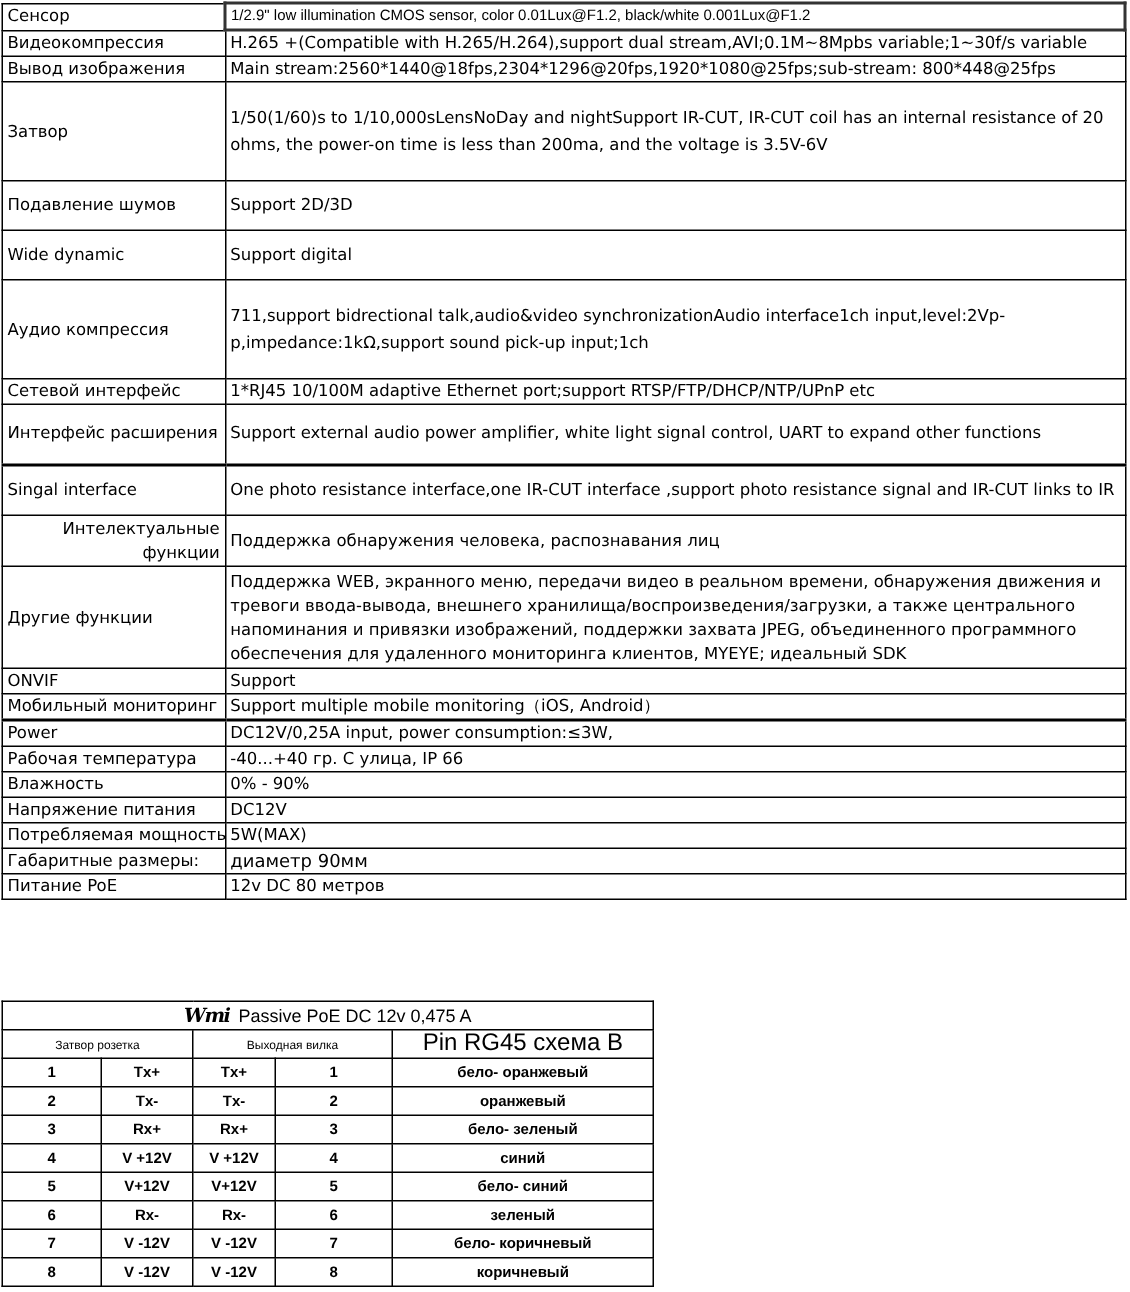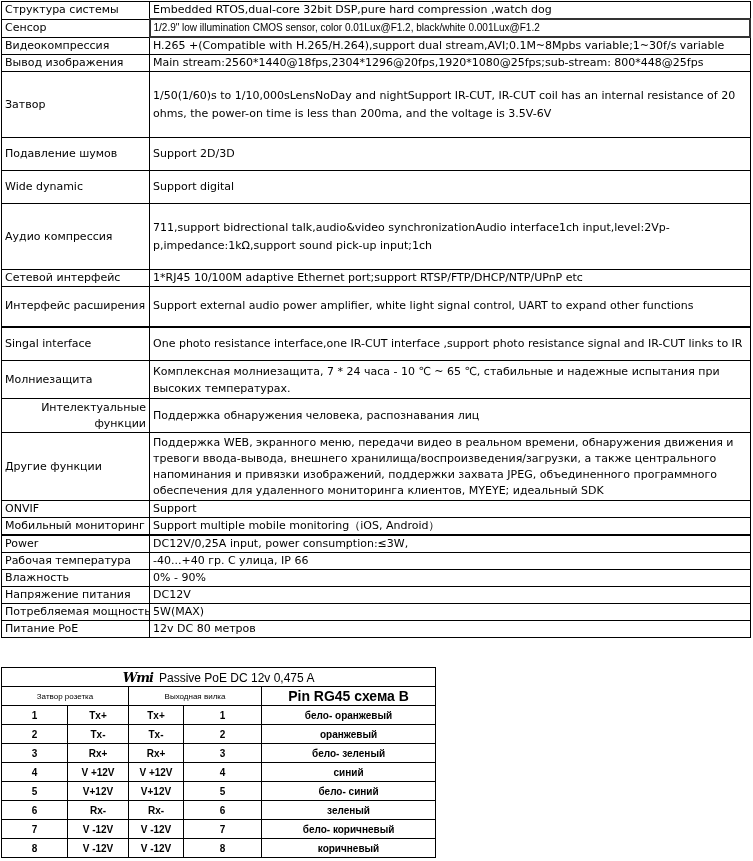--- a/index.html
+++ b/index.html
@@ -9,31 +9,27 @@
     .spec td.k { width: 141px; white-space: nowrap; }
     .spec td.v { }
     .spec td.small { font-family: "Liberation Sans", sans-serif; font-size: 10px; }
     .spec tr.thickbot td { border-bottom: 2px solid #000; }
     .spec tr.sensor td.v { border: 2px solid #333; }
     .poe { position: absolute; left: 1px; top: 667px; width: 434px; border-collapse: collapse; table-layout: fixed; font-family: "Liberation Sans", sans-serif; font-size: 10px; font-weight: bold; padding-left: 20px; }
     .poe td { border: 1px solid #000; text-align: center; height: 18px; padding: 0; }
     .poe .title { font-size: 12px; font-weight: normal; height: 18px; }
     .poe .title .logo { font-family: "DejaVu Serif", serif; font-style: italic; font-weight: bold; font-size: 13px; margin-right: 6px; letter-spacing: -1px; }
     .poe .hdr-small { font-size: 8px; font-weight: normal; }
-    .poe .hdr-big { font-size: 14px; font-weight: bold; }
+    .poe .hdr-big { font-size: 16px; font-weight: normal; }
   </style>
 </head>
 <body>
 
 <table class="spec">
   <tbody>
-    <tr style="height:17px">
-      <td class="k">Структура системы</td>
-      <td class="v">Embedded RTOS,dual-core 32bit DSP,pure hard compression ,watch dog</td>
-    </tr>
     <tr class="sensor" style="height:17px">
       <td class="k">Сенсор</td>
       <td class="v small">1/2.9" low illumination CMOS sensor, color 0.01Lux@F1.2, black/white 0.001Lux@F1.2</td>
     </tr>
     <tr style="height:17px">
       <td class="k">Видеокомпрессия</td>
       <td class="v">H.265 +(Compatible with H.265/H.264),support dual stream,AVI;0.1M~8Mpbs variable;1~30f/s variable</td>
     </tr>
     <tr style="height:17px">
       <td class="k">Вывод изображения</td>
@@ -60,24 +56,20 @@
       <td class="v">1*RJ45 10/100M adaptive Ethernet port;support RTSP/FTP/DHCP/NTP/UPnP etc</td>
     </tr>
     <tr class="thickbot" style="height:40px">
       <td class="k">Интерфейс расширения</td>
       <td class="v">Support external audio power amplifier, white light signal control, UART to expand other functions</td>
     </tr>
     <tr style="height:34px">
       <td class="k">Singal interface</td>
       <td class="v">One photo resistance interface,one IR-CUT interface ,support photo resistance signal and IR-CUT links to IR</td>
     </tr>
-    <tr style="height:38px">
-      <td class="k">Молниезащита</td>
-      <td class="v" style="line-height:17px;">Комплексная молниезащита, 7 * 24 часа - 10 ℃ ~ 65 ℃, стабильные и надежные испытания при высоких температурах.</td>
-    </tr>
     <tr style="height:34px">
       <td class="k" style="white-space:normal;text-align:right;">Интелектуальные функции</td>
       <td class="v">Поддержка обнаружения человека, распознавания лиц</td>
     </tr>
     <tr style="height:68px">
       <td class="k">Другие функции</td>
       <td class="v">Поддержка WEB, экранного меню, передачи видео в реальном времени, обнаружения движения и тревоги ввода-вывода, внешнего хранилища/воспроизведения/загрузки, а также центрального напоминания и привязки изображений, поддержки захвата JPEG, объединенного программного обеспечения для удаленного мониторинга клиентов, MYEYE; идеальный SDK</td>
     </tr>
     <tr style="height:17px">
       <td class="k">ONVIF</td>
@@ -99,20 +91,24 @@
       <td class="k">Влажность</td>
       <td class="v">0% - 90%</td>
     </tr>
     <tr style="height:16px">
       <td class="k">Напряжение питания</td>
       <td class="v">DC12V</td>
     </tr>
     <tr style="height:16px">
       <td class="k">Потребляемая мощность:</td>
       <td class="v"> 5W(MAX)</td>
+    </tr>
+    <tr style="height:16px">
+      <td class="k">Габаритные размеры:</td>
+      <td class="v" style="font-size:12px;">диаметр 90мм</td>
     </tr>
     <tr style="height:16px">
       <td class="k">Питание PoE</td>
       <td class="v">12v DC 80 метров</td>
     </tr>
   </tbody>
 </table>
 
 <table class="poe">
   <colgroup>

